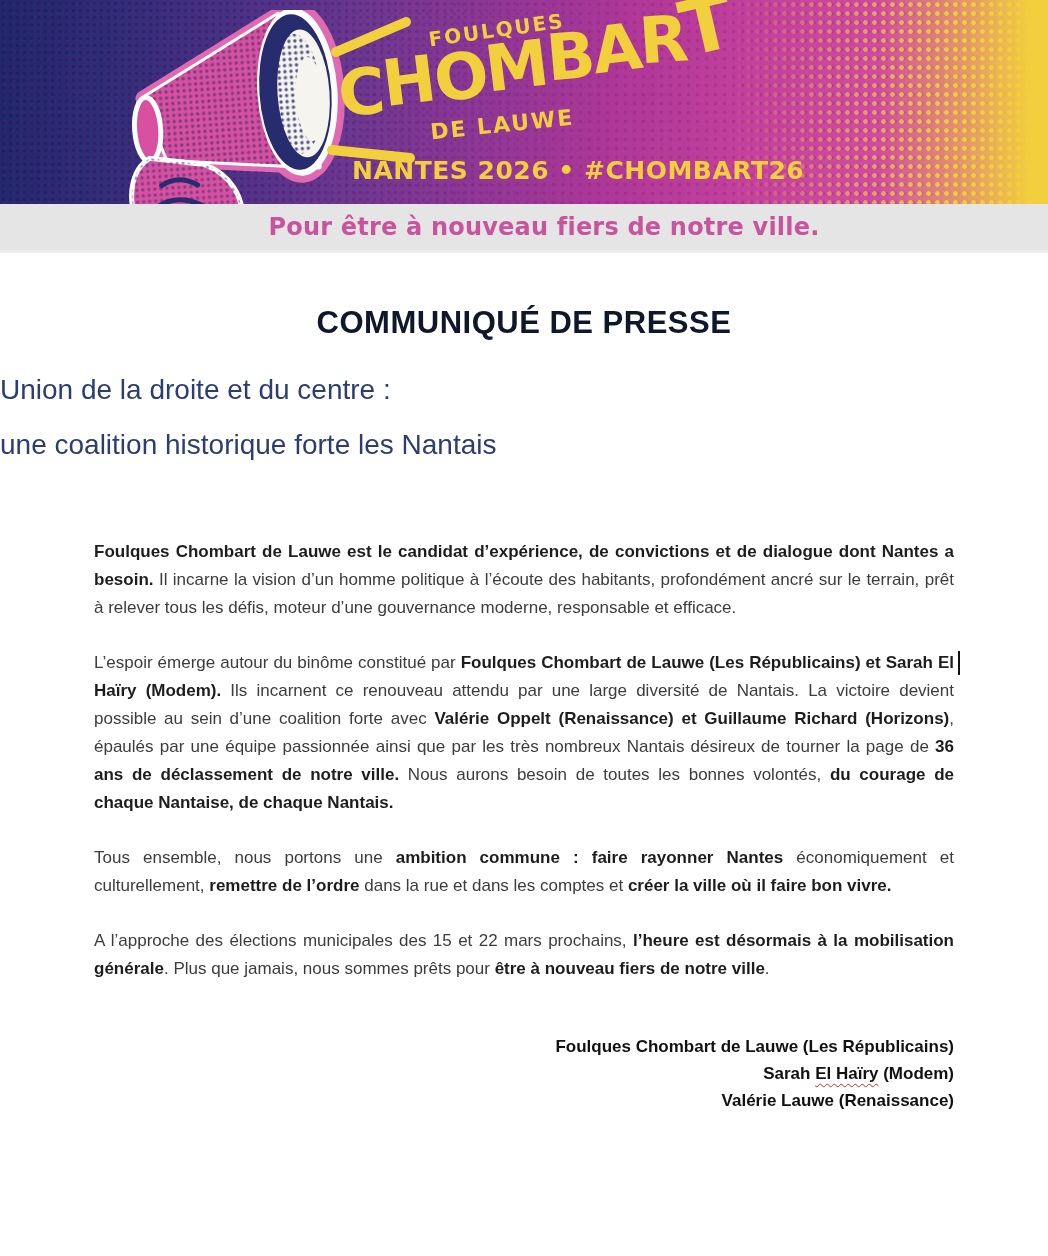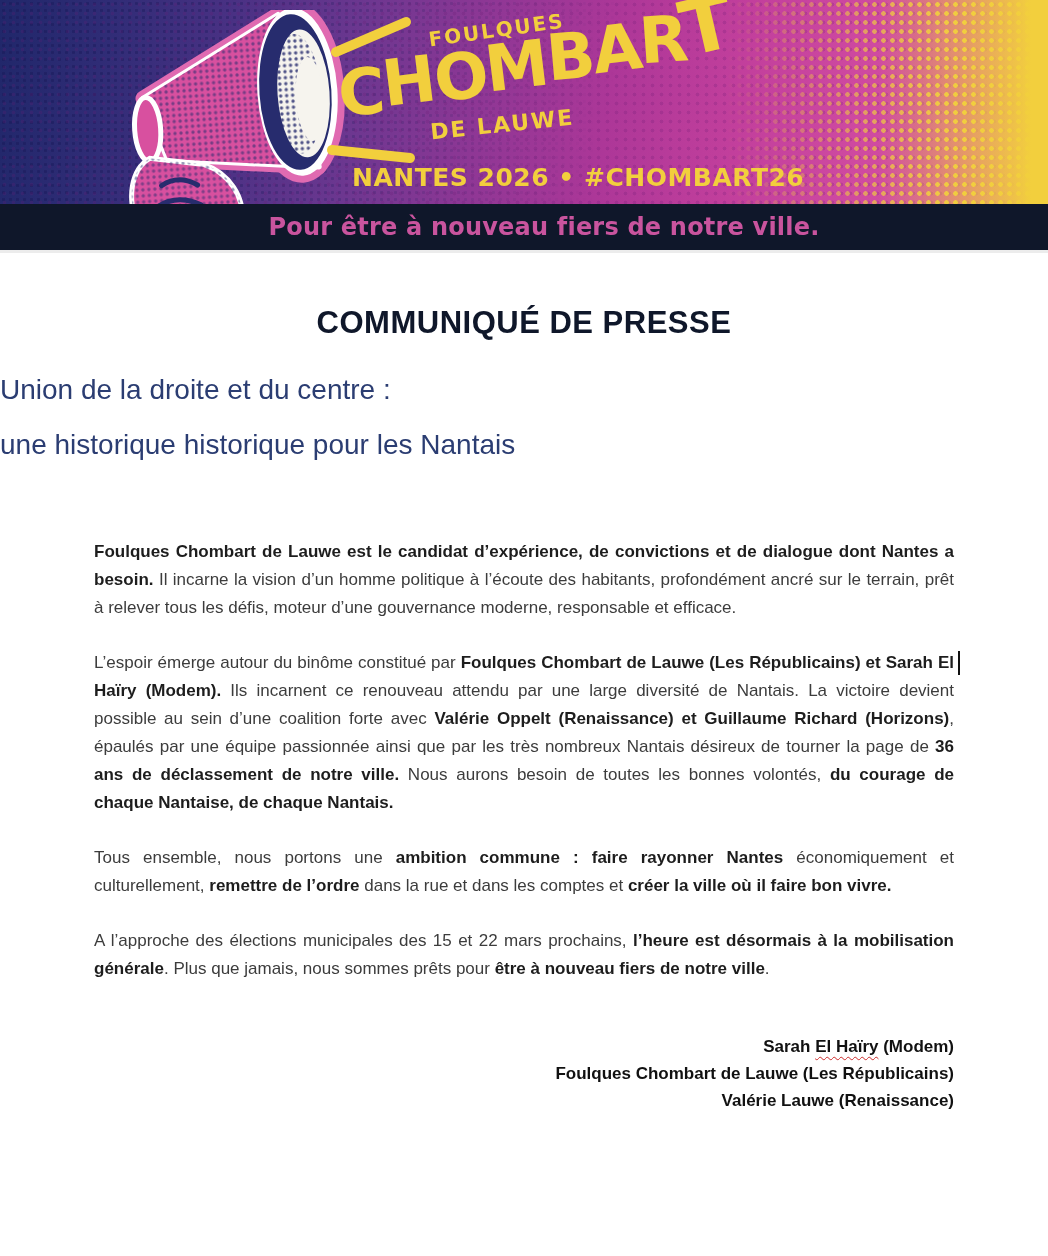--- a/index.html
+++ b/index.html
@@ -45,21 +45,21 @@
     background-image:radial-gradient(circle, #f0cd3f 2px, transparent 2.6px);
     background-size:9px 9px;
     -webkit-mask-image:linear-gradient(to left, #000 20%, rgba(0,0,0,.55) 48%, transparent 75%);
     mask-image:linear-gradient(to left, #000 20%, rgba(0,0,0,.55) 48%, transparent 75%);
     z-index:2;
   }
 
   .banner-strip{
     position:relative;
     width:100%;height:46px;
-    background:#0f172a;
+    background:#e5e5e5;
     display:flex;align-items:center;justify-content:center;
     z-index:3;
   }
   .banner-strip .tagline{
     font-family:"DejaVu Sans", sans-serif;
     font-weight:bold;
     font-size:24px;
     color:#c9549e;
     letter-spacing:.2px;
     padding-left:40px;
@@ -86,21 +86,21 @@
     white-space:nowrap;
   }
   .logo-chombart .ltr{display:inline-block;}
   .logo-delauwe{
     position:absolute;left:430px;top:112px;z-index:5;
     font-family:"DejaVu Sans", sans-serif;font-weight:bold;
     font-size:22px;color:#f2cf3d;letter-spacing:2px;
     transform:rotate(-6deg);
   }
   .campaign-line{
-    position:absolute;left:352px;top:163px;z-index:5;
+    position:absolute;left:352px;top:156px;z-index:5;
     font-family:"DejaVu Sans", sans-serif;font-weight:bold;
     font-size:25px;color:#f2cf3d;letter-spacing:.5px;
     white-space:nowrap;
   }
 
   
   .doc{position:relative;width:100%;}
   .doc-title{
     margin-top:52px;
     text-align:center;
@@ -189,29 +189,29 @@
 
   <div class="banner-strip">
     <span class="tagline">Pour être à nouveau fiers de notre ville.</span>
   </div>
   <div class="banner-edge"></div>
 
   <main class="doc">
     <h1 class="doc-title">COMMUNIQUÉ DE PRESSE</h1>
     <div class="doc-subtitle">
       <div>Union de la droite et du centre :</div>
-      <div>une historique historique pour les Nantais</div>
+      <div>une coalition historique forte les Nantais</div>
     </div>
 
     <div class="paragraphs">
         <p><span class="b">Foulques Chombart de Lauwe est le candidat d’expérience, de convictions et de dialogue dont Nantes a besoin.</span><span> Il incarne la vision d’un homme politique à l’écoute des habitants, profondément ancré sur le terrain, prêt à relever tous les défis, moteur d’une gouvernance moderne, responsable et efficace.</span></p>
         <p><span>L’espoir émerge autour du binôme constitué par </span><span class="b">Foulques Chombart de Lauwe (Les Républicains) et Sarah El Haïry (Modem).</span><span> Ils incarnent ce renouveau attendu par une large diversité de Nantais. La victoire devient possible au sein d’une coalition forte avec </span><span class="b">Valérie Oppelt (Renaissance) et Guillaume Richard (Horizons)</span><span>, épaulés par une équipe passionnée ainsi que par les très nombreux Nantais désireux de tourner la page de </span><span class="b">36 ans de déclassement de notre ville.</span><span> Nous aurons besoin de toutes les bonnes volontés, </span><span class="b">du courage de chaque Nantaise, de chaque Nantais.</span><span class="text-cursor"></span></p>
         <p><span>Tous ensemble, nous portons une </span><span class="b">ambition commune : faire rayonner Nantes</span><span> économiquement et culturellement, </span><span class="b">remettre de l’ordre</span><span> dans la rue et dans les comptes et </span><span class="b">créer la ville où il faire bon vivre.</span></p>
         <p><span>A l’approche des élections municipales des 15 et 22 mars prochains, </span><span class="b">l’heure est désormais à la mobilisation générale</span><span>. Plus que jamais, nous sommes prêts pour </span><span class="b">être à nouveau fiers de notre ville</span><span>.</span></p>
       </div>
 
     <div class="signatures">
+        <div><span>Foulques Chombart de Lauwe (Les Républicains)</span></div>
         <div><span>Sarah </span><span class="squiggle">El Haïry</span><span> (Modem)</span></div>
-        <div><span>Foulques Chombart de Lauwe (Les Républicains)</span></div>
         <div><span>Valérie Lauwe (Renaissance)</span></div>
       </div>
   </main>
 </div>
 
 </body></html>

